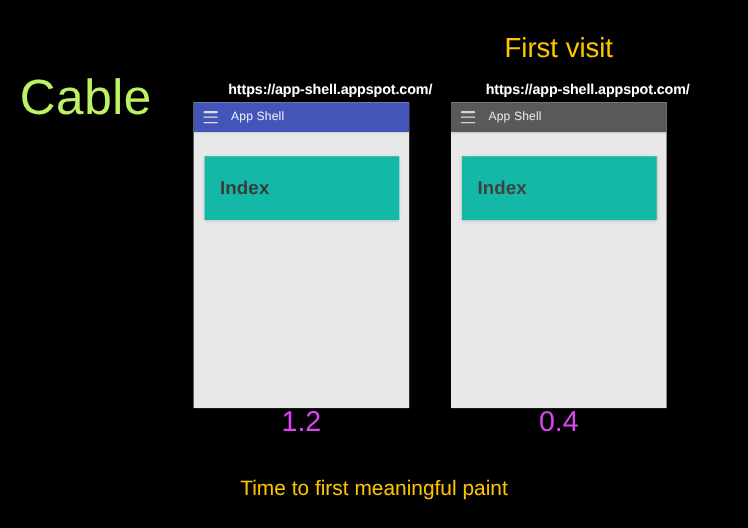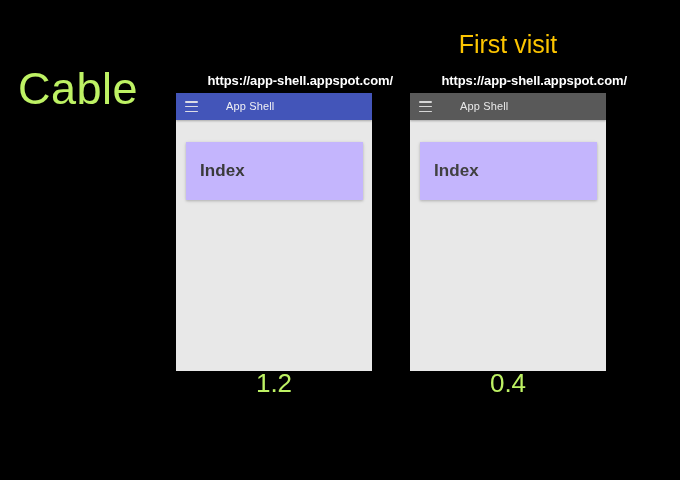--- a/index.html
+++ b/index.html
@@ -84,21 +84,20 @@
     overflow: hidden;
   }
 
   .appbar {
     position: relative;
     height: 27px;
     width: 100%;
     display: flex;
     align-items: center;
     box-shadow: 0 1px 2px rgba(0,0,0,0.28);
-    gap: 16px;
   }
   .appbar-blue { background: #4355b9; }
   .appbar-gray { background: #595959; }
 
   .hamburger {
     width: 13px;
     height: 11px;
     margin-left: 9px;
     display: flex;
     flex-direction: column;
@@ -123,21 +122,21 @@
     letter-spacing: 0.15px;
   }
   .appbar-gray .appbar-title { color: #e9e9e9; }
 
   .card {
     position: absolute;
     top: 49px;
     left: 10px;
     right: 9px;
     height: 58px;
-    background: #c4b5fd;
+    background: #14b8a6;
     box-shadow: 0 1px 2px rgba(0,0,0,0.16), 0 1px 4px rgba(0,0,0,0.10);
   }
   .card-title {
     position: absolute;
     left: 14px;
     top: 19px;
     font-size: 17px;
     line-height: 20px;
     font-weight: bold;
     color: #3a3a3a;
@@ -148,21 +147,21 @@
   
   .metric {
     position: absolute;
     top: 367px;
     left: 0;
     width: 238px;
     text-align: center;
     font-size: 26px;
     line-height: 32px;
     font-weight: 400;
-    color: #bef264;
+    color: #d946ef;
     white-space: nowrap;
   }
 
   
   .caption {
     position: absolute;
     left: 0;
     right: 0;
     top: 433px;
     text-align: center;
@@ -224,14 +223,15 @@
 
       <div class="card card-gray">
         <span class="card-title">Index</span>
       </div>
 
     </div>
 
     <div class="metric">0.4</div>
   </div>
 
+  <div class="caption">Time to first meaningful paint</div>
 
 </div>
 
 </body></html>

